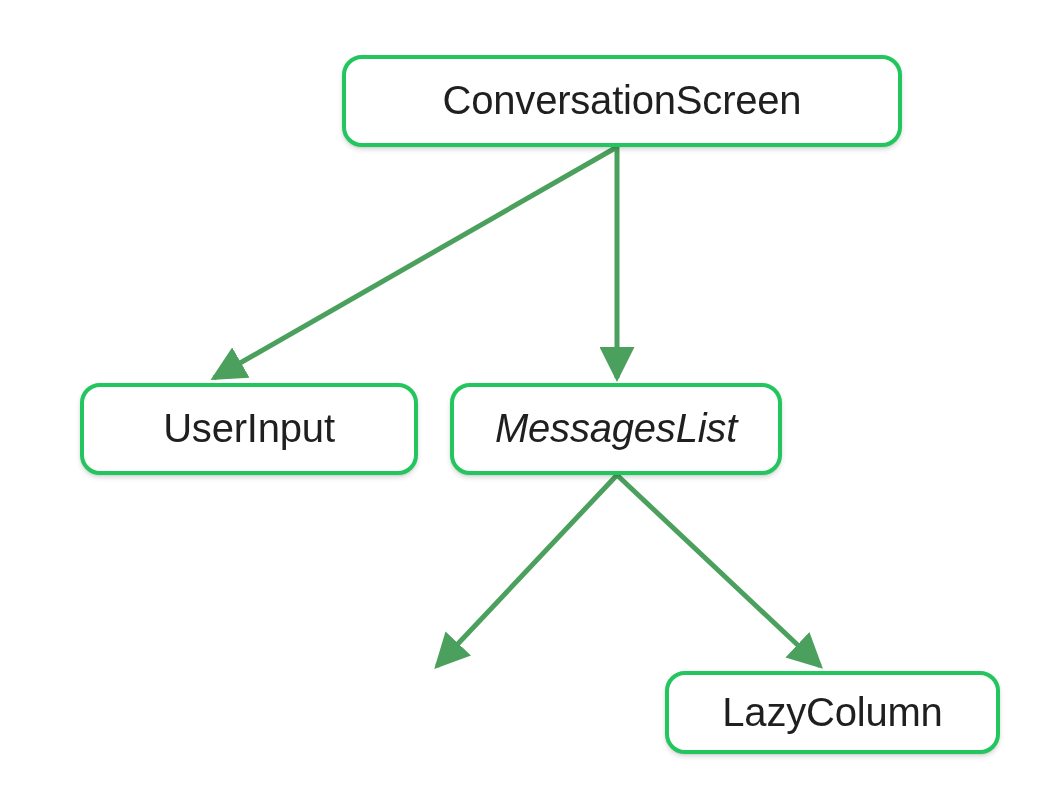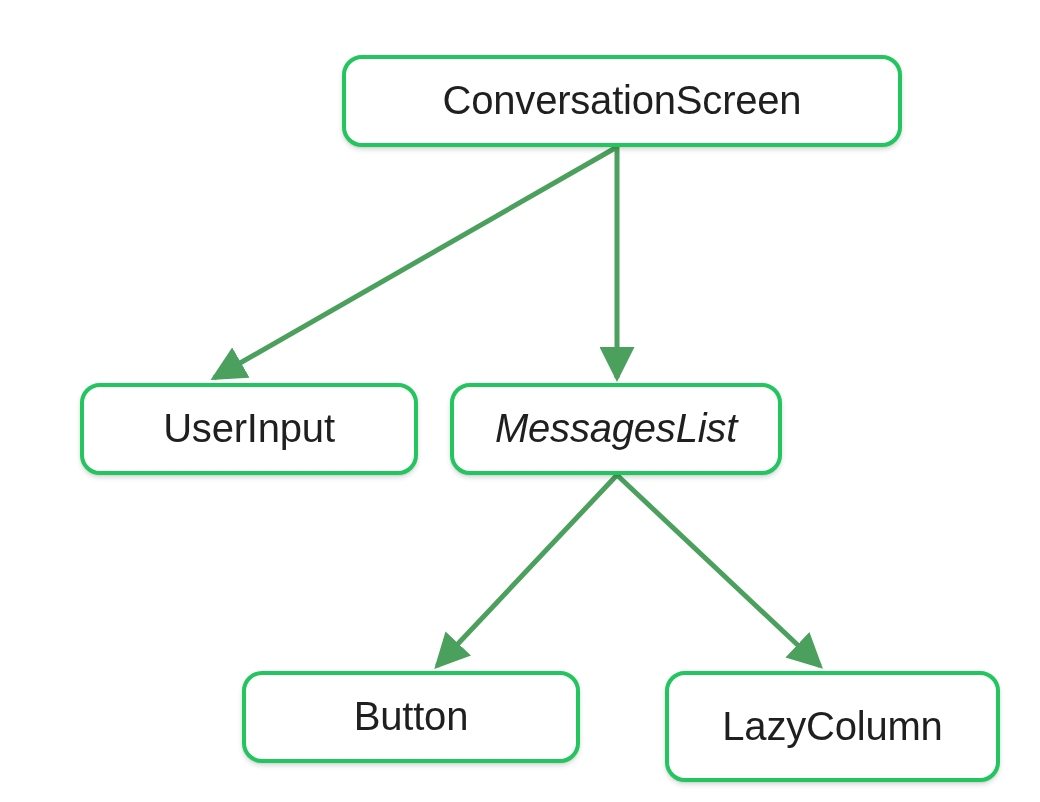--- a/index.html
+++ b/index.html
@@ -46,21 +46,21 @@
     color: #1f1f1f;
     font-weight: 400;
     letter-spacing: -0.2px;
     white-space: nowrap;
     margin-top: -2px;
   }
   #node-conversationscreen { left: 342px; top: 55px;  width: 560px; height: 92px; }
   #node-userinput         { left: 52px;  top: 383px; width: 338px; height: 92px; margin-left: 28px; }
   #node-messageslist      { left: 450px; top: 383px; width: 332px; height: 92px; font-style: italic; }
   #node-button            { left: 242px; top: 671px; width: 338px; height: 92px; }
-  #node-lazycolumn        { left: 665px; top: 671px; width: 335px; height: 111px; text-align: right; }
+  #node-lazycolumn        { left: 665px; top: 671px; width: 335px; height: 83px; text-align: right; }
 </style>
 </head>
 <body>
 
 <div id="diagram-canvas">
 
   <svg id="edge-layer" width="1040" height="802" viewBox="0 0 1040 802">
     <defs>
       <marker id="arrowhead" markerWidth="7" markerHeight="7" refX="6.2" refY="3.5" orient="auto" markerUnits="strokeWidth">
         <path d="M0,0 L7,3.5 L0,7 Z" fill="#4aa05c"></path>
@@ -81,21 +81,18 @@
   </div>
 
   <div class="node" id="node-userinput">
     <span class="node-label">UserInput</span>
   </div>
 
   <div class="node" id="node-messageslist">
     <span class="node-label">MessagesList</span>
   </div>
 
-  <div class="node" id="node-button">
-    <span class="node-label">Button</span>
-  </div>
 
   <div class="node" id="node-lazycolumn">
     <span class="node-label">LazyColumn</span>
   </div>
 
 </div>
 
 </body></html>

